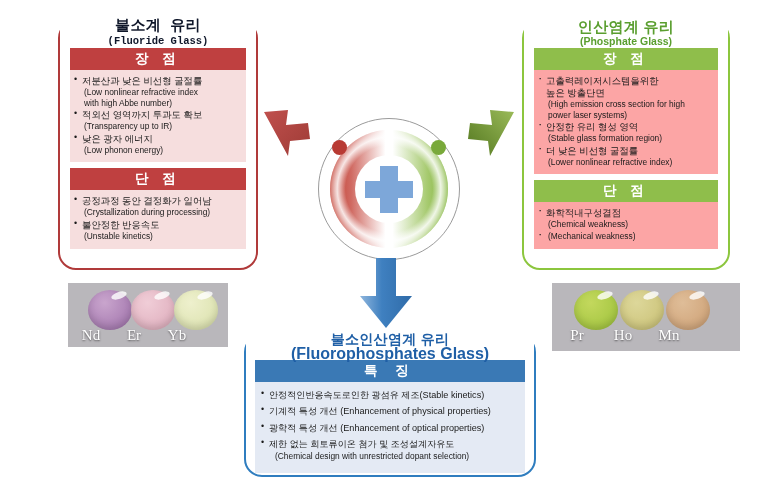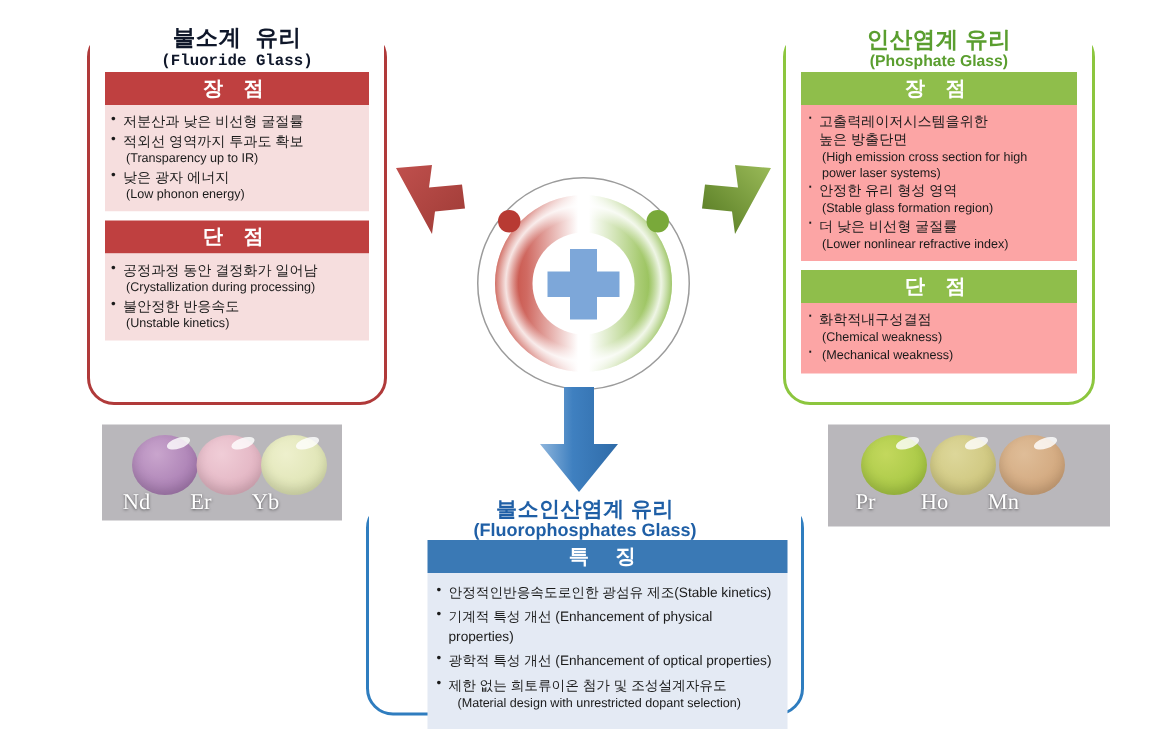--- a/index.html
+++ b/index.html
@@ -38,24 +38,24 @@
   
   #panel-right{left:522px;top:20px;width:208px;height:250px;border:2.5px solid #8cc63e;}
   #panel-right .panel-title{color:#5a9e2f;text-align:center;}
   #panel-right .sec-head{background:#8fbe4b;}
   #panel-right .sec-body{background:#fca5a5;}
   #panel-right .sec-gap{height:6px;background:#fff;}
   #panel-right .sec-body li:before{content:"\00B7";font-size:13px;top:-3px;}
 
   
   #panel-bottom{left:244px;top:334px;width:292px;height:143px;border:2.5px solid #2f7dbf;}
-  #panel-bottom .inner{top:24px;bottom:7px;left:9px;right:9px;margin-left:30px;}
+  #panel-bottom .inner{top:24px;bottom:7px;left:9px;right:9px;}
   #panel-bottom .panel-title{color:#1f5fa6;top:-5px;}
   #panel-bottom .panel-title .kr{font-size:14px;line-height:16px;}
-  #panel-bottom .panel-title .en{font-size:12px;}
+  #panel-bottom .panel-title .en{font-size:16px;}
   #panel-bottom .sec-head{background:#3a79b5;letter-spacing:7px;font-size:13.5px;}
   #panel-bottom .sec-body{background:#e4eaf4;padding:7px 8px 8px 6px;}
   #panel-bottom .sec-body li{margin-bottom:4px;}
   #panel-bottom .sec-body .line{font-size:9.1px;line-height:12px;}
   #panel-bottom .sec-body .sub{font-size:8.4px;line-height:10.8px;padding-left:6px;display:block;}
 
   
   #emblem{position:absolute;left:318px;top:118px;width:142px;height:142px;}
   #emblem .orbit{position:absolute;left:0;top:0;width:142px;height:142px;
                  border:1.3px solid #9b9b9b;border-radius:50%;box-sizing:border-box;}
@@ -112,20 +112,22 @@
     <div class="panel-title">
       <span class="kr">불소계 유리</span>
       <span class="en">(Fluoride Glass)</span>
     </div>
     <div class="inner">
       <div class="sec-head">장 점</div>
       <div class="sec-body">
         <ul>
           <li>
             <span class="kr">저분산과  낮은 비선형 굴절률</span>
+            <span class="en" style="white-space: pre-line;">(Low nonlinear refractive index
+ with high Abbe number)</span>
           </li>
           <li>
             <span class="kr">적외선 영역까지 투과도 확보</span>
             <span class="en">(Transparency up to IR)</span>
           </li>
           <li>
             <span class="kr">낮은 광자 에너지</span>
             <span class="en">(Low phonon energy)</span>
           </li>
         </ul>
@@ -248,21 +250,21 @@
             <span class="line">안정적인반응속도로인한 광섬유 제조(Stable kinetics)</span>
           </li>
           <li>
             <span class="line">기계적 특성 개선 (Enhancement of physical properties)</span>
           </li>
           <li>
             <span class="line">광학적 특성 개선 (Enhancement of optical properties)</span>
           </li>
           <li>
             <span class="line">제한 없는 희토류이온 첨가 및 조성설계자유도</span>
-            <span class="sub">(Material design with unrestricted dopant selection)</span>
+            <span class="sub">(Chemical design with unrestricted dopant selection)</span>
           </li>
         </ul>
       </div>
     </div>
   </div>
 
   <div class="photo" id="photo-left">
     <div class="disc d1">
         <span class="glint"></span>
       </div>

